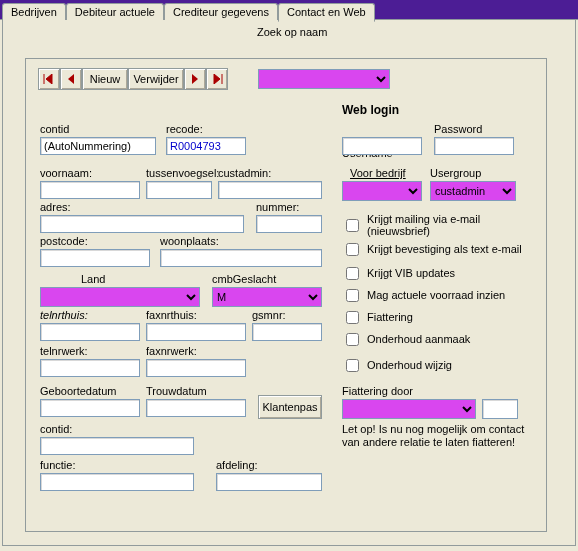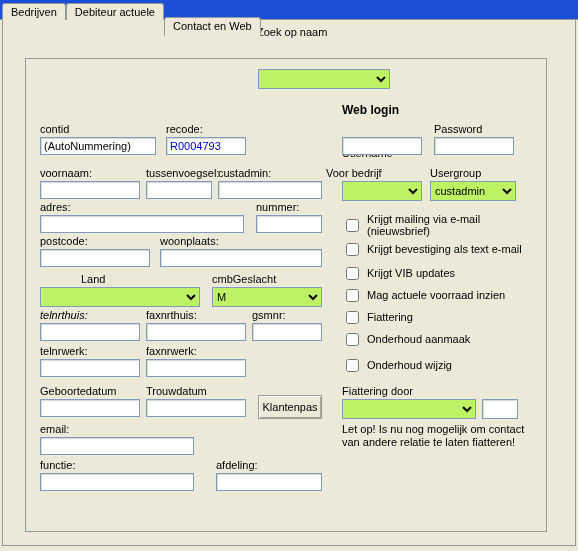--- a/index.html
+++ b/index.html
@@ -10,41 +10,41 @@
     background: #ece9d8;
     color: #000;
     width: 578px;
     height: 551px;
     overflow: hidden;
   }
   .tabbar {
     display: flex;
     align-items: flex-end;
     height: 20px;
-    background: #1d4ed8;
+    background: #4c1d95;
     border-bottom: 1px solid #919b9c;
     padding-left: 2px;
   }
   .tab {
     border: 1px solid #919b9c;
     border-bottom: none;
     background: #ece9d8;
     padding: 2px 8px 2px 8px;
     margin-right: 0px;
     height: 17px;
     line-height: 13px;
     position: relative;
     top: 1px;
     cursor: pointer;
     border-radius: 3px 3px 0 0;
   }
   .tab.active {
     background: #ece9d8;
     height: 19px;
-    top: 17px;
+    top: 3px;
     z-index: 2;
     border-bottom: 1px solid #ece9d8;
   }
   .panel {
     border: 1px solid #919b9c;
     border-top: none;
     margin: 0 2px 2px 2px;
     background: #ece9d8;
     height: 526px;
     position: relative;
@@ -76,21 +76,21 @@
     border: 1px solid #7f9db9;
     background: #fff;
     height: 18px;
     padding: 1px 3px;
     font-family: Tahoma, Arial, sans-serif;
     font-size: 11px;
     box-shadow: inset 1px 1px 0 #d8d8d8;
   }
   .sel {
     border: 1px solid #7f9db9;
-    background: #bef264;
+    background: #d946ef;
     height: 20px;
     font-family: Tahoma, Arial, sans-serif;
     font-size: 11px;
   }
   .lbl { color: #000; }
   .chk-row {
     display: flex;
     align-items: center;
     gap: 5px;
     height: 20px;
@@ -101,29 +101,54 @@
   .section-title { font-weight: bold; font-size: 12px; }
   .abs { position: absolute; }
   svg { display: block; }
 </style>
 </head>
 <body>
 
 <div class="tabbar">
   <div class="tab">Bedrijven</div>
   <div class="tab">Debiteur actuele</div>
+  <div class="tab">Crediteur gegevens</div>
   <div class="tab active">Contact en Web</div>
 </div>
 
 <div class="panel">
 
   <div class="abs lbl" style="left:254px; top:6px;">Zoek op naam</div>
 
   <div class="inner">
 
+    <div class="abs" style="left:12px; top:9px; display:flex; gap:0;">
+      <button class="btn navbtn">
+        <svg width="12" height="10">
+            <path d="M1 0v10M9 0L3 5l6 5z" fill="#a00" stroke="#a00"></path>
+          </svg>
+      </button>
+      <button class="btn navbtn">
+        <svg width="10" height="10">
+            <path d="M8 0L2 5l6 5z" fill="#a00"></path>
+          </svg>
+      </button>
+      <button class="btn" style="width:46px;">Nieuw</button>
+      <button class="btn" style="width:56px;">Verwijder</button>
+      <button class="btn navbtn">
+        <svg width="10" height="10">
+            <path d="M2 0l6 5-6 5z" fill="#a00"></path>
+          </svg>
+      </button>
+      <button class="btn navbtn">
+        <svg width="12" height="10">
+            <path d="M11 0v10M3 0l6 5-6 5z" fill="#a00" stroke="#a00"></path>
+          </svg>
+      </button>
+    </div>
 
     <select class="sel abs" style="left:232px; top:10px; width:132px;">
       <option></option>
     </select>
 
     <div class="abs lbl" style="left:14px; top:64px;">contid</div>
     <input class="txt abs" style="left: 14px; top: 78px; width: 116px; " value="(AutoNummering)">
 
     <div class="abs lbl" style="left:140px; top:64px;">recode:</div>
     <input class="txt abs" style="left: 140px; top: 78px; width: 80px; color: rgb(0, 0, 204);" value="R0004793">
@@ -165,36 +190,36 @@
     <input class="txt abs" style="left: 14px; top: 300px; width: 100px;">
     <div class="abs lbl" style="left:120px; top:286px;">faxnrwerk:</div>
     <input class="txt abs" style="left: 120px; top: 300px; width: 100px;">
 
     <div class="abs lbl" style="left:14px; top:326px;">Geboortedatum</div>
     <input class="txt abs" style="left: 14px; top: 340px; width: 100px;">
     <div class="abs lbl" style="left:120px; top:326px;">Trouwdatum</div>
     <input class="txt abs" style="left: 120px; top: 340px; width: 100px;">
     <button class="btn abs" style="left:232px; top:336px; width:64px; height:24px;">Klantenpas</button>
 
-    <div class="abs lbl" style="left:14px; top:364px;">email:</div>
+    <div class="abs lbl" style="left:14px; top:364px;">contid:</div>
     <input class="txt abs" style="left: 14px; top: 378px; width: 154px;">
 
     <div class="abs lbl" style="left:14px; top:400px;">functie:</div>
     <input class="txt abs" style="left: 14px; top: 414px; width: 154px;">
     <div class="abs lbl" style="left:190px; top:400px;">afdeling:</div>
     <input class="txt abs" style="left: 190px; top: 414px; width: 106px;">
 
     <div class="abs section-title" style="left:316px; top:44px;">Web login</div>
 
     <div class="abs lbl" style="left:316px; top:64px;margin-top:24px;">Username</div>
     <input class="txt abs" style="left: 316px; top: 78px; width: 80px;">
     <div class="abs lbl" style="left:408px; top:64px;">Password</div>
     <input class="txt abs" style="left: 408px; top: 78px; width: 80px;">
 
-    <div class="abs lbl" style="left:300px; top:108px;">Voor bedrijf</div>
+    <div class="abs lbl" style="left:324px; top:108px;text-decoration:underline;">Voor bedrijf</div>
     <select class="sel abs" style="left:316px; top:122px; width:80px;">
       <option></option>
     </select>
     <div class="abs lbl" style="left:404px; top:108px;">Usergroup</div>
     <select class="sel abs" style="left:404px; top:122px; width:86px;">
       <option>custadmin</option>
     </select>
 
     <div class="abs chk-row" style="left:316px; top:156px;">
       <input type="checkbox" class="chk" style="">

